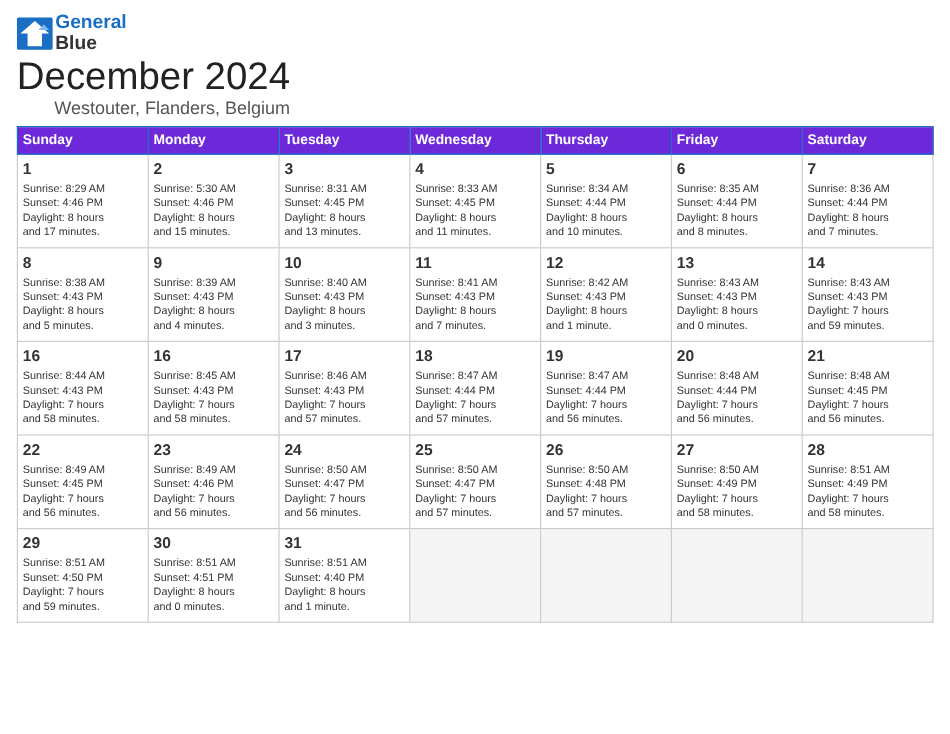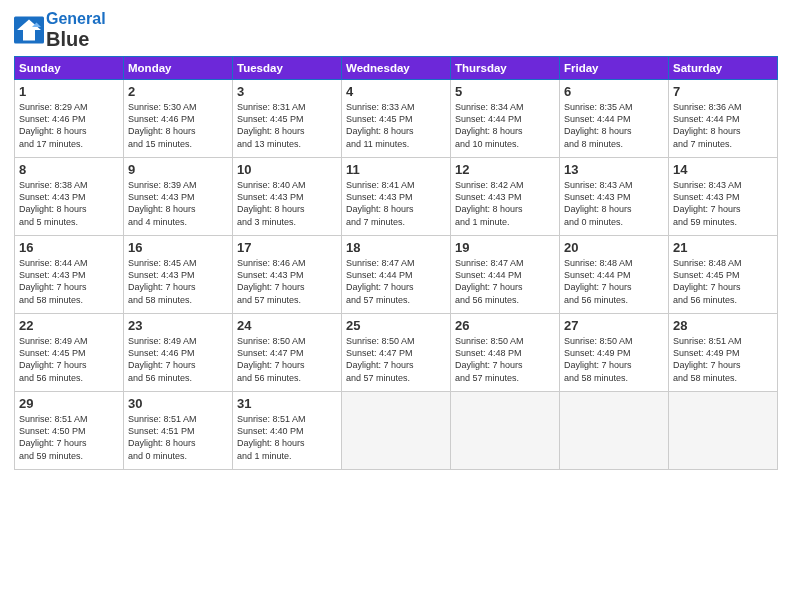--- a/index.html
+++ b/index.html
@@ -9,23 +9,24 @@
       width: 792px;
       height: 612px;
       overflow: hidden;
     }
     .page {
       width: 792px;
       padding: 10px 14px 10px 14px;
     }
     .header {
       display: flex;
-      justify-content: flex-start;
+      justify-content: center;
       align-items: flex-start;
       margin-bottom: 6px;
+      flex-direction: column;
     }
     .logo {
       display: flex;
       align-items: center;
     }
     .logo-icon {
       width: 30px;
       height: 30px;
       margin-right: 2px;
     }
@@ -85,22 +86,26 @@
 <div class="page">
   <div class="header">
     <div class="logo">
       <svg class="logo-icon" viewBox="0 0 40 36" xmlns="http://www.w3.org/2000/svg">
         <rect x="0" y="0" width="40" height="36" rx="2" fill="#1a6fc4"></rect>
         <polygon points="20,4 36,18 28,18 28,32 12,32 12,18 4,18" fill="white"></polygon>
         <polygon points="24,14 36,14 30,8" fill="#7ab8f5"></polygon>
       </svg>
       <div>
         <div style="font-size:16px;font-weight:bold;color:#1a6fc4;line-height:1.1">General</div>
-        <div style="font-size:20px;font-weight:bold;color:#333;line-height:1.1">Blue</div>
+        <div style="font-size:16px;font-weight:bold;color:#333;line-height:1.1">Blue</div>
       </div>
+    </div>
+    <div class="title-block">
+      <div class="main-title">December 2024</div>
+      <div class="sub-title">Westouter, Flanders, Belgium</div>
     </div>
   </div>
 
   <table>
     <thead>
       <tr id="header-row">
           <th>Sunday</th>
           <th>Monday</th>
           <th>Tuesday</th>
           <th>Wednesday</th>

